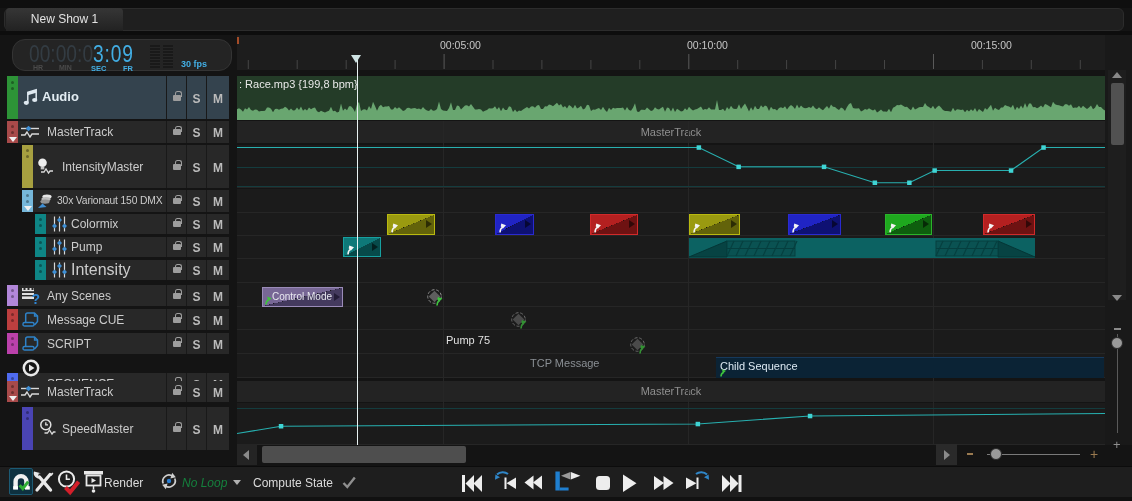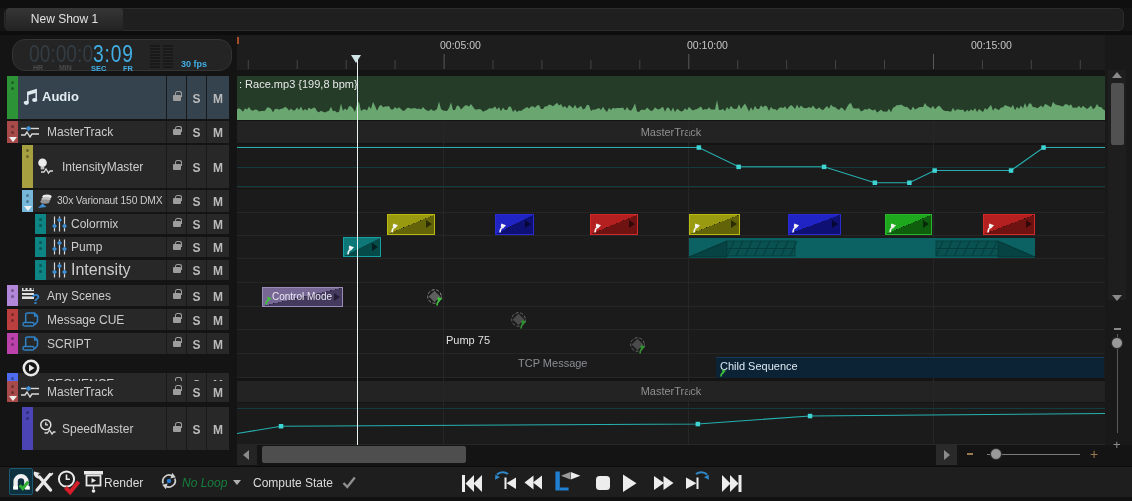--- a/index.html
+++ b/index.html
@@ -538,21 +538,21 @@
 <path d="M11 16.6 C11 14 11.5 12.6 13.2 11.4" stroke="#3ec43e" stroke-width="1.7" fill="none"></path>
     <polygon points="12,8 16.4,9.6 13.4,12.6 11.2,10.4" fill="#3ec43e"></polygon>
 </svg>
 <div class="mtext" style="left:446px;top:291px;color:#e0e0e0;">Pump 75</div>
 <svg class="abs" style="left:510px;top:312px;opacity:0.7;" width="17" height="17" viewBox="0 0 17 17">
 <circle cx="8.5" cy="7.5" r="6.8" fill="none" stroke="#8f8f8f" stroke-width="1" stroke-dasharray="3 1.8"></circle>
 <polygon points="8.5,1.7 14.3,7.5 8.5,13.3 2.7,7.5" fill="#5e5e5e"></polygon>
 <path d="M11 16.6 C11 14 11.5 12.6 13.2 11.4" stroke="#3ec43e" stroke-width="1.7" fill="none"></path>
     <polygon points="12,8 16.4,9.6 13.4,12.6 11.2,10.4" fill="#3ec43e"></polygon>
 </svg>
-<div class="mtext" style="left:518px;top:314px;color:#8a8f94;">TCP Message</div>
+<div class="mtext" style="left:530px;top:314px;color:#8a8f94;">TCP Message</div>
 <svg class="abs" style="left:629px;top:337px;opacity:0.7;" width="17" height="17" viewBox="0 0 17 17">
 <circle cx="8.5" cy="7.5" r="6.8" fill="none" stroke="#8f8f8f" stroke-width="1" stroke-dasharray="3 1.8"></circle>
 <polygon points="8.5,1.7 14.3,7.5 8.5,13.3 2.7,7.5" fill="#5e5e5e"></polygon>
 <path d="M11 16.6 C11 14 11.5 12.6 13.2 11.4" stroke="#3ec43e" stroke-width="1.7" fill="none"></path>
     <polygon points="12,8 16.4,9.6 13.4,12.6 11.2,10.4" fill="#3ec43e"></polygon>
 </svg>
 
 <div class="clip" style="left:716px;top:357px;width:388px;height:21px;background:#0b2335;border-top:1px solid #16395c;">
 <div style="position:absolute;left:4px;top:2px;font-size:11px;color:#dce8f2;">Child Sequence</div>
 <svg class="abs" style="left:3px;bottom:1px;" width="9" height="9" viewBox="0 0 9 9">

